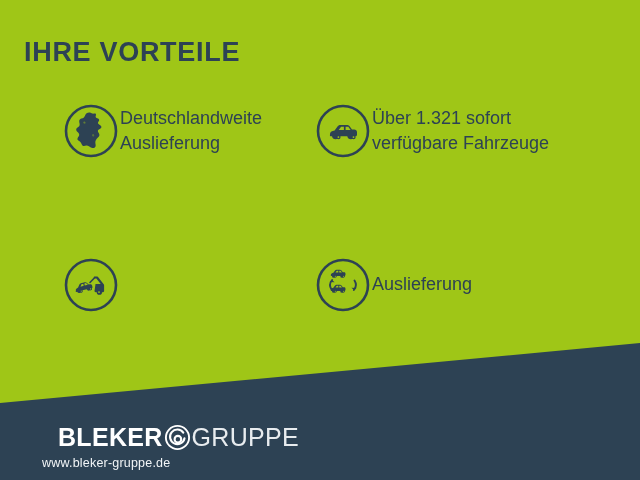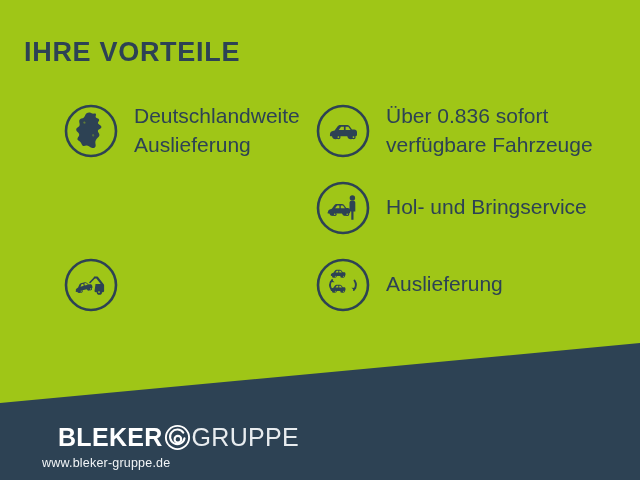--- a/index.html
+++ b/index.html
@@ -73,23 +73,23 @@
     padding-left: 56px;
   }
   .benefit-icon {
     flex: 0 0 auto;
     width: 58px;
     height: 58px;
     display: block;
   }
   .benefit-icon svg { display: block; }
   .benefit-label {
-    margin-left: 14px;
+    margin-left: 0;
     color: #2D4254;
-    font-size: 21px;
+    font-size: 18px;
     line-height: 1.35;
     white-space: pre-line;
     font-weight: normal;
   }
 
   
   .logo-lockup {
     position: absolute;
     left: 18px;
     top: 421px;
@@ -161,46 +161,31 @@
         <span class="benefit-icon">
           <svg viewBox="0 0 58 58" width="58" height="58" aria-hidden="true">
             <circle cx="29" cy="29" r="25" fill="none" stroke="#2D4254" stroke-width="2.6"></circle>
             <path fill="#2D4254" d="M16 32.5c0-1.6.6-2.7 2-3.2l2.6-.9 3.1-4.1c.8-1 1.6-1.4 2.9-1.4h6.1c1.3 0 2.2.4 2.9 1.4l2.4 3.3h2.2c1.6 0 2.8 1 2.8 2.6v2.6c0 .9-.6 1.5-1.5 1.5h-1.1a3.6 3.6 0 0 1-7.1 0h-8.2a3.6 3.6 0 0 1-7.1 0h-1.1c-.6 0-1-.4-1-1.1zm11.1-7.8-2.4 3.3h5.2v-3.3zm4.5 0v3.3h5l-2.3-3.3z"></path>
             <circle cx="24.4" cy="35.1" r="2.2" fill="#2D4254"></circle>
             <circle cx="39.5" cy="35.1" r="2.2" fill="#2D4254"></circle>
             <circle cx="24.4" cy="35.1" r="0.9" fill="#9FC617"></circle>
             <circle cx="39.5" cy="35.1" r="0.9" fill="#9FC617"></circle>
           </svg>
         </span>
-        <span class="benefit-label">Über 0.836 sofort
+        <span class="benefit-label">Über 1.321 sofort
 verfügbare Fahrzeuge</span>
       </div>
 
     </div>
 
     <div class="benefit-row">
 
       <div class="benefit col-left">
       </div>
 
-      <div class="benefit col-right">
-        <span class="benefit-icon">
-          <svg viewBox="0 0 58 58" width="58" height="58" aria-hidden="true">
-            <circle cx="29" cy="29" r="25" fill="none" stroke="#2D4254" stroke-width="2.6"></circle>
-            <path fill="#2D4254" d="M14 33c0-1.3.5-2.2 1.7-2.6l2.1-.7 2.6-3.4c.6-.8 1.3-1.2 2.4-1.2h5c1.1 0 1.9.4 2.4 1.2l2 2.8h1.6c1.3 0 2.3.8 2.3 2.1v2.2c0 .7-.5 1.2-1.2 1.2h-1a3 3 0 0 1-5.9 0h-6.8a3 3 0 0 1-5.9 0h-.9c-.5 0-.9-.3-.9-.9zm9.1-6.5-2 2.8h4.3v-2.8zm3.7 0v2.8h4.1l-1.9-2.8z"></path>
-            <circle cx="20.7" cy="35.2" r="1.9" fill="#2D4254"></circle>
-            <circle cx="33.2" cy="35.2" r="1.9" fill="#2D4254"></circle>
-            <circle cx="20.7" cy="35.2" r="0.75" fill="#9FC617"></circle>
-            <circle cx="33.2" cy="35.2" r="0.75" fill="#9FC617"></circle>
-            <circle cx="38.4" cy="18.9" r="2.7" fill="#2D4254"></circle>
-            <path fill="#2D4254" d="M35.5 23.4c0-1.2 1.3-2 2.9-2s2.9.8 2.9 2v9.2h-1.8v8.1h-2.2v-8.1h-1.8z"></path>
-          </svg>
-        </span>
-        <span class="benefit-label">Hol- und Bringservice</span>
-      </div>
 
     </div>
 
     <div class="benefit-row">
 
       <div class="benefit col-left">
         <span class="benefit-icon">
           <svg viewBox="0 0 58 58" width="58" height="58" aria-hidden="true">
             <circle cx="29" cy="29" r="25" fill="none" stroke="#2D4254" stroke-width="2.6"></circle>
 

